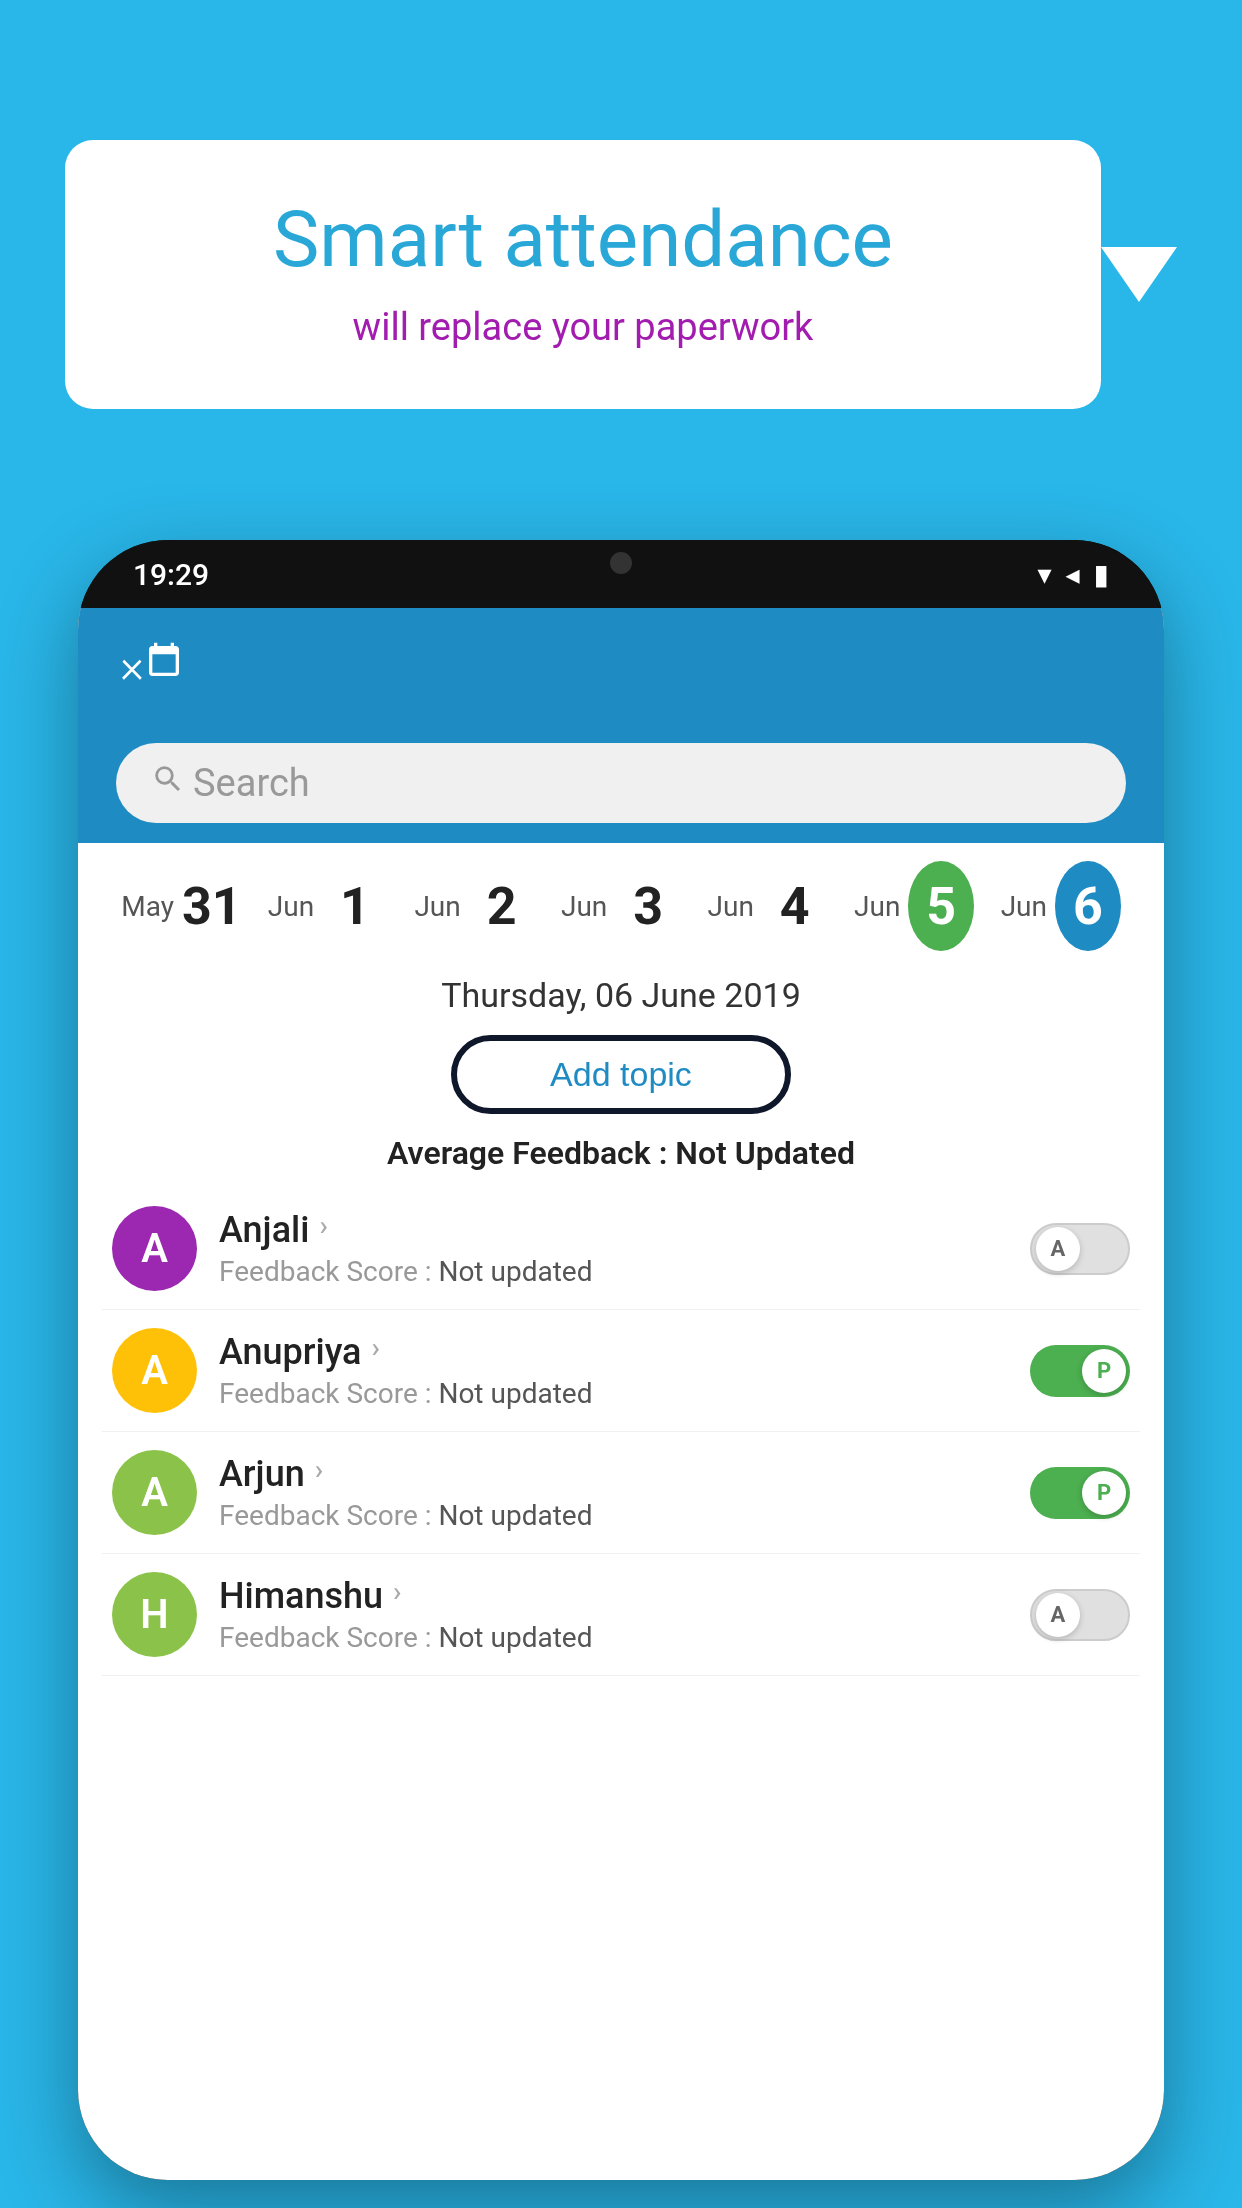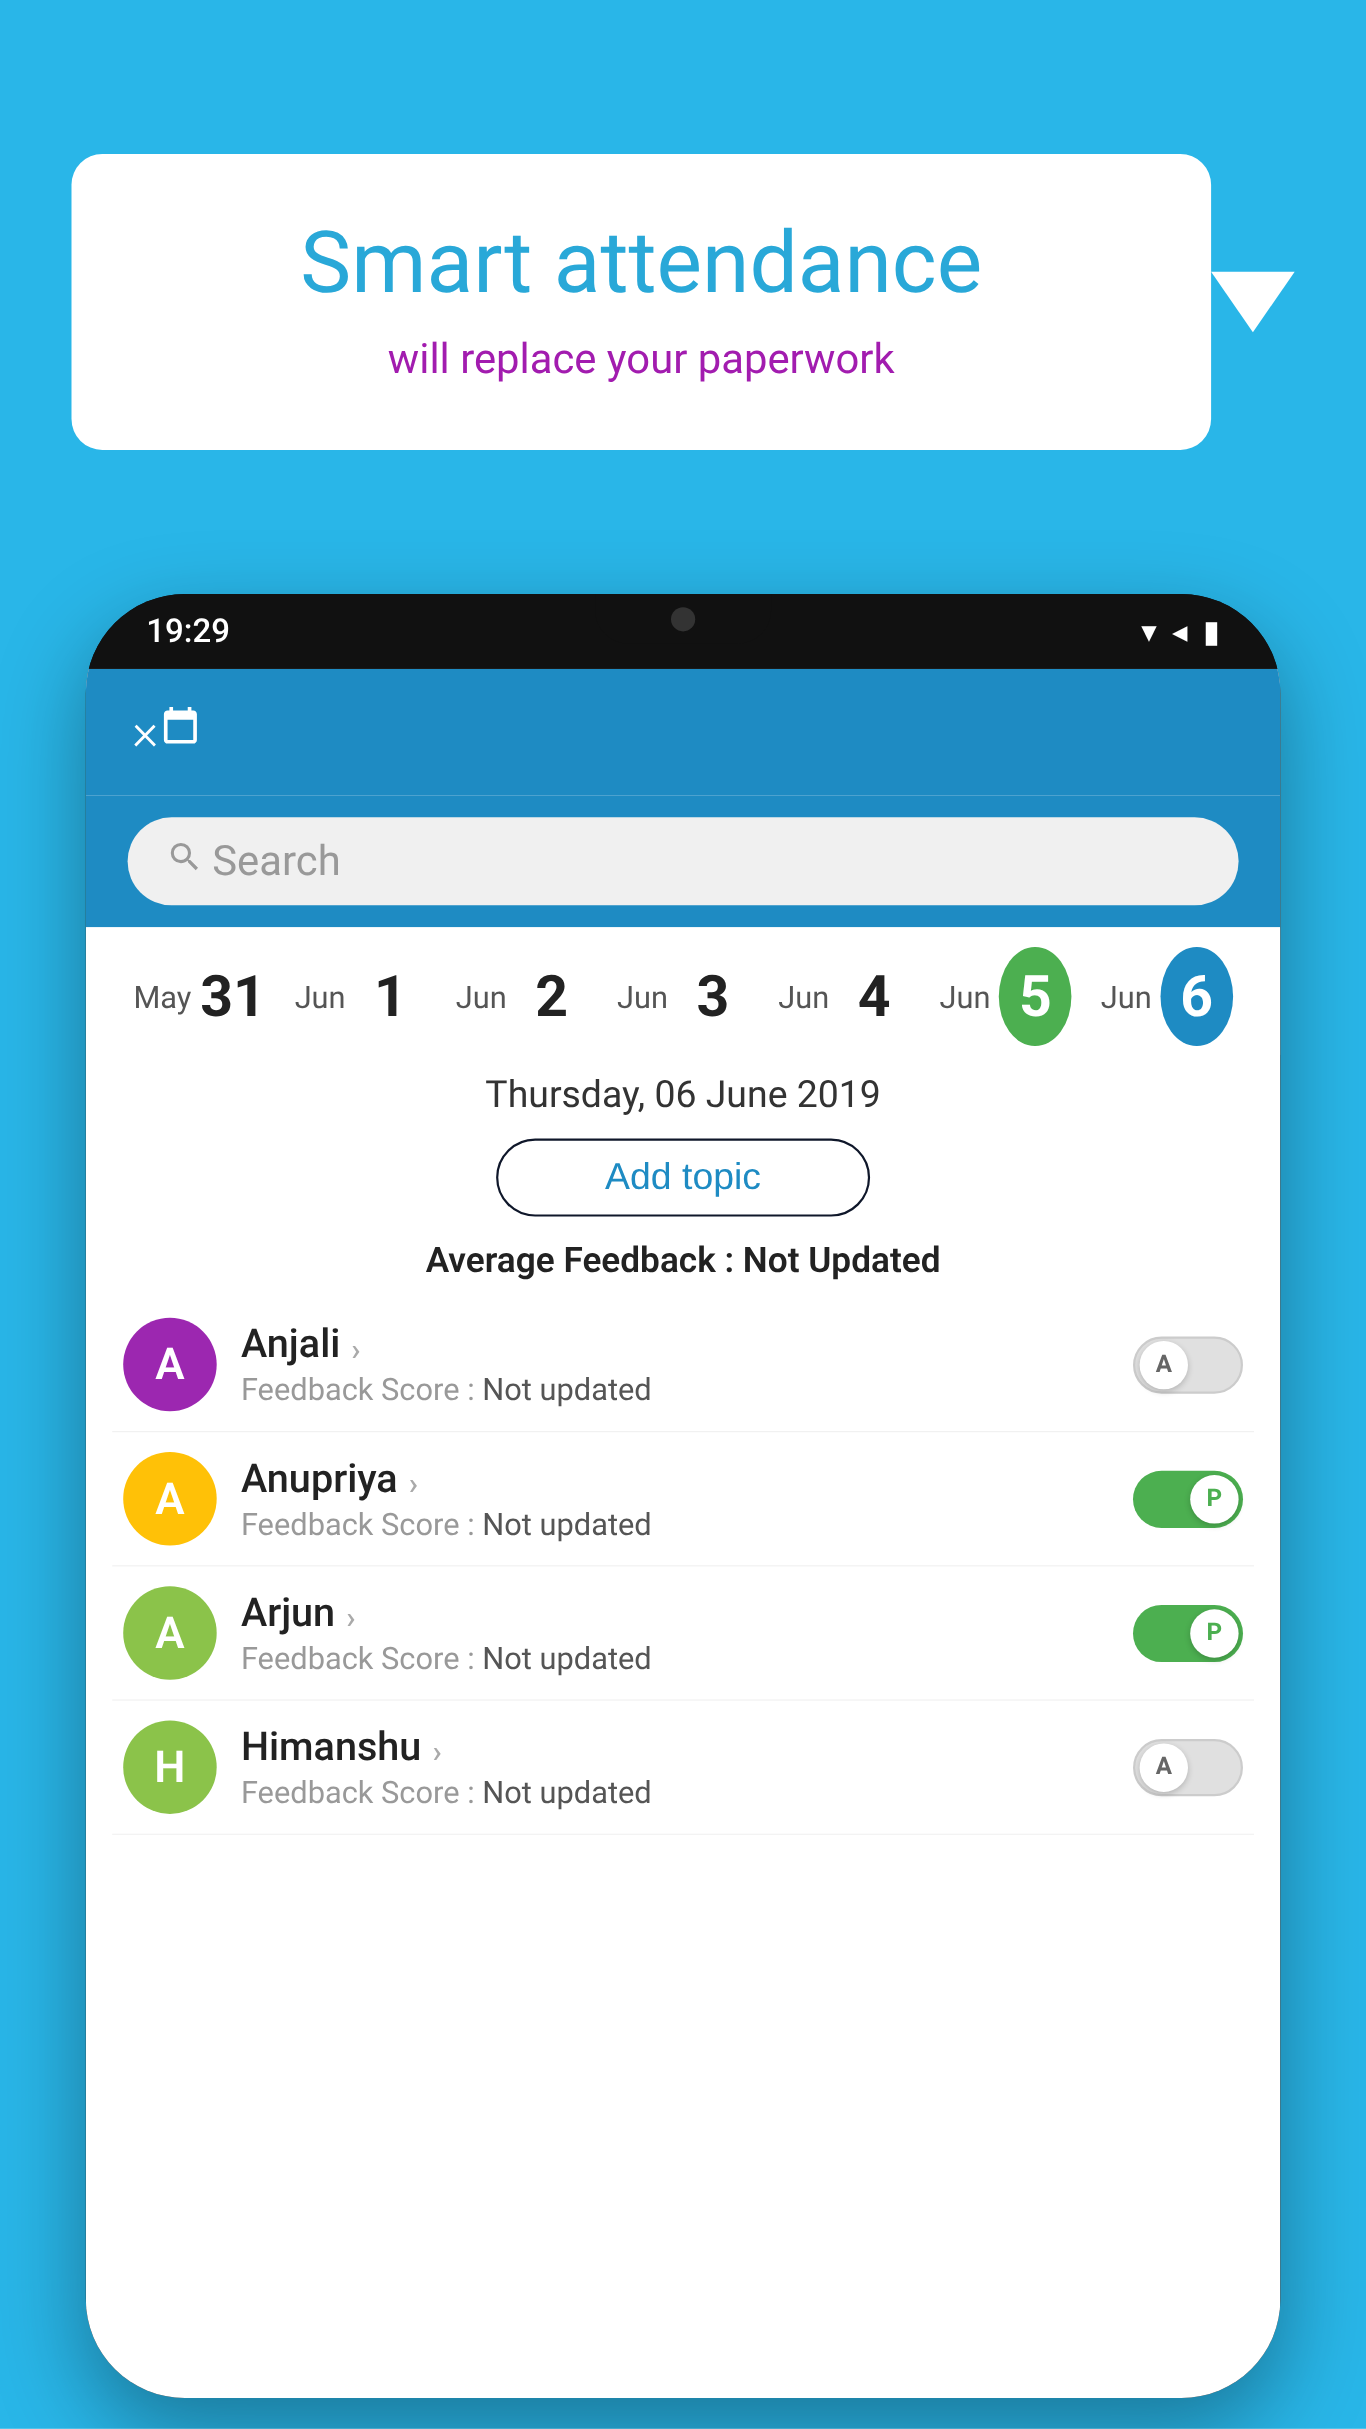--- a/index.html
+++ b/index.html
@@ -221,21 +221,21 @@
       font-size: 34px;
       color: #333;
       padding: 16px 0 10px;
       font-weight: 400;
     }
 
     
     .add-topic-btn {
       display: block;
       margin: 10px auto;
-      border: 2px solid #0f172a;
+      border: 6px solid #0f172a;
       border-radius: 40px;
       padding: 14px 55px;
       background: white;
       color: #1E8BC3;
       font-size: 34px;
       font-weight: 400;
       cursor: pointer;
       width: 340px;
       text-align: center;
     }
@@ -276,21 +276,21 @@
     }
     .student-info {
       flex: 1;
       padding-left: 22px;
     }
     .student-name {
       font-size: 36px;
       font-weight: 500;
       color: #222;
       display: flex;
-      align-items: flex-end;
+      align-items: flex-start;
       gap: 10px;
     }
     .student-name .chevron {
       color: #aaa;
       font-size: 28px;
     }
     .student-score {
       font-size: 28px;
       color: #999;
       margin-top: 4px;

